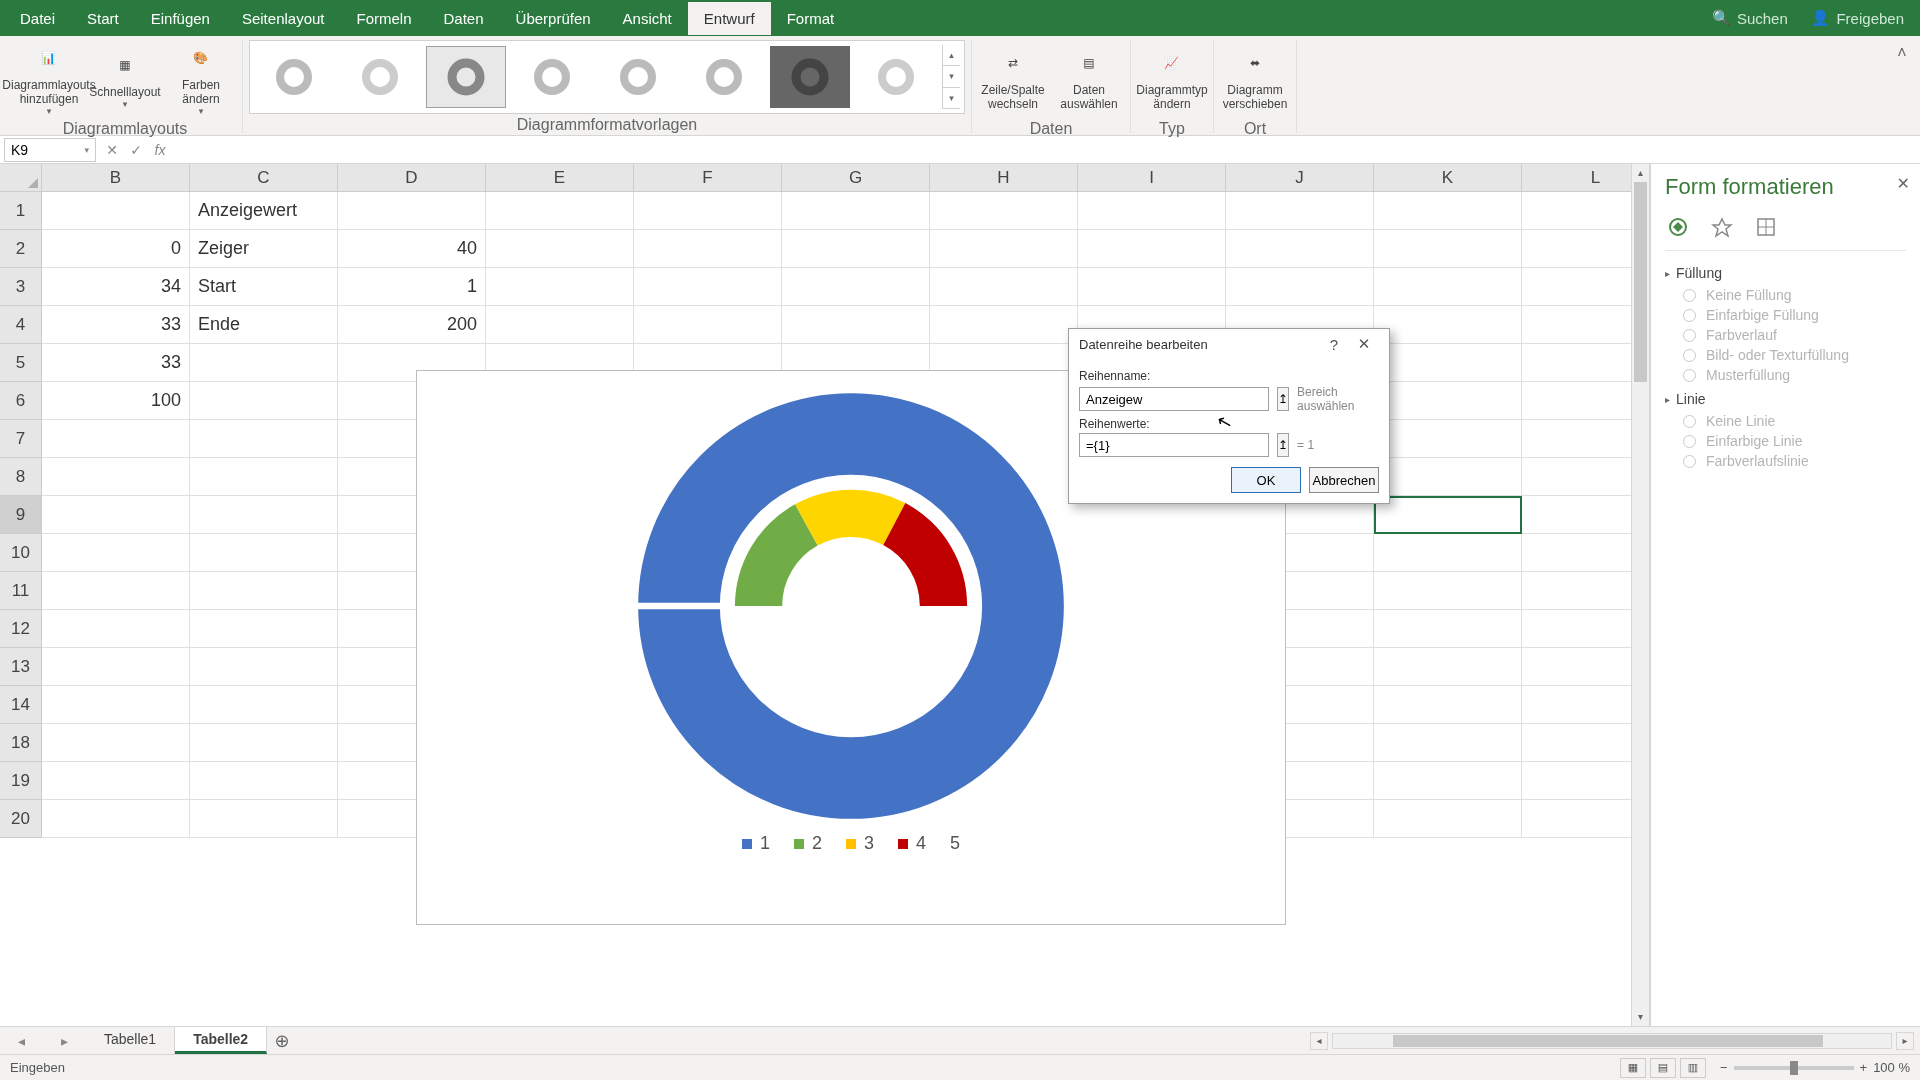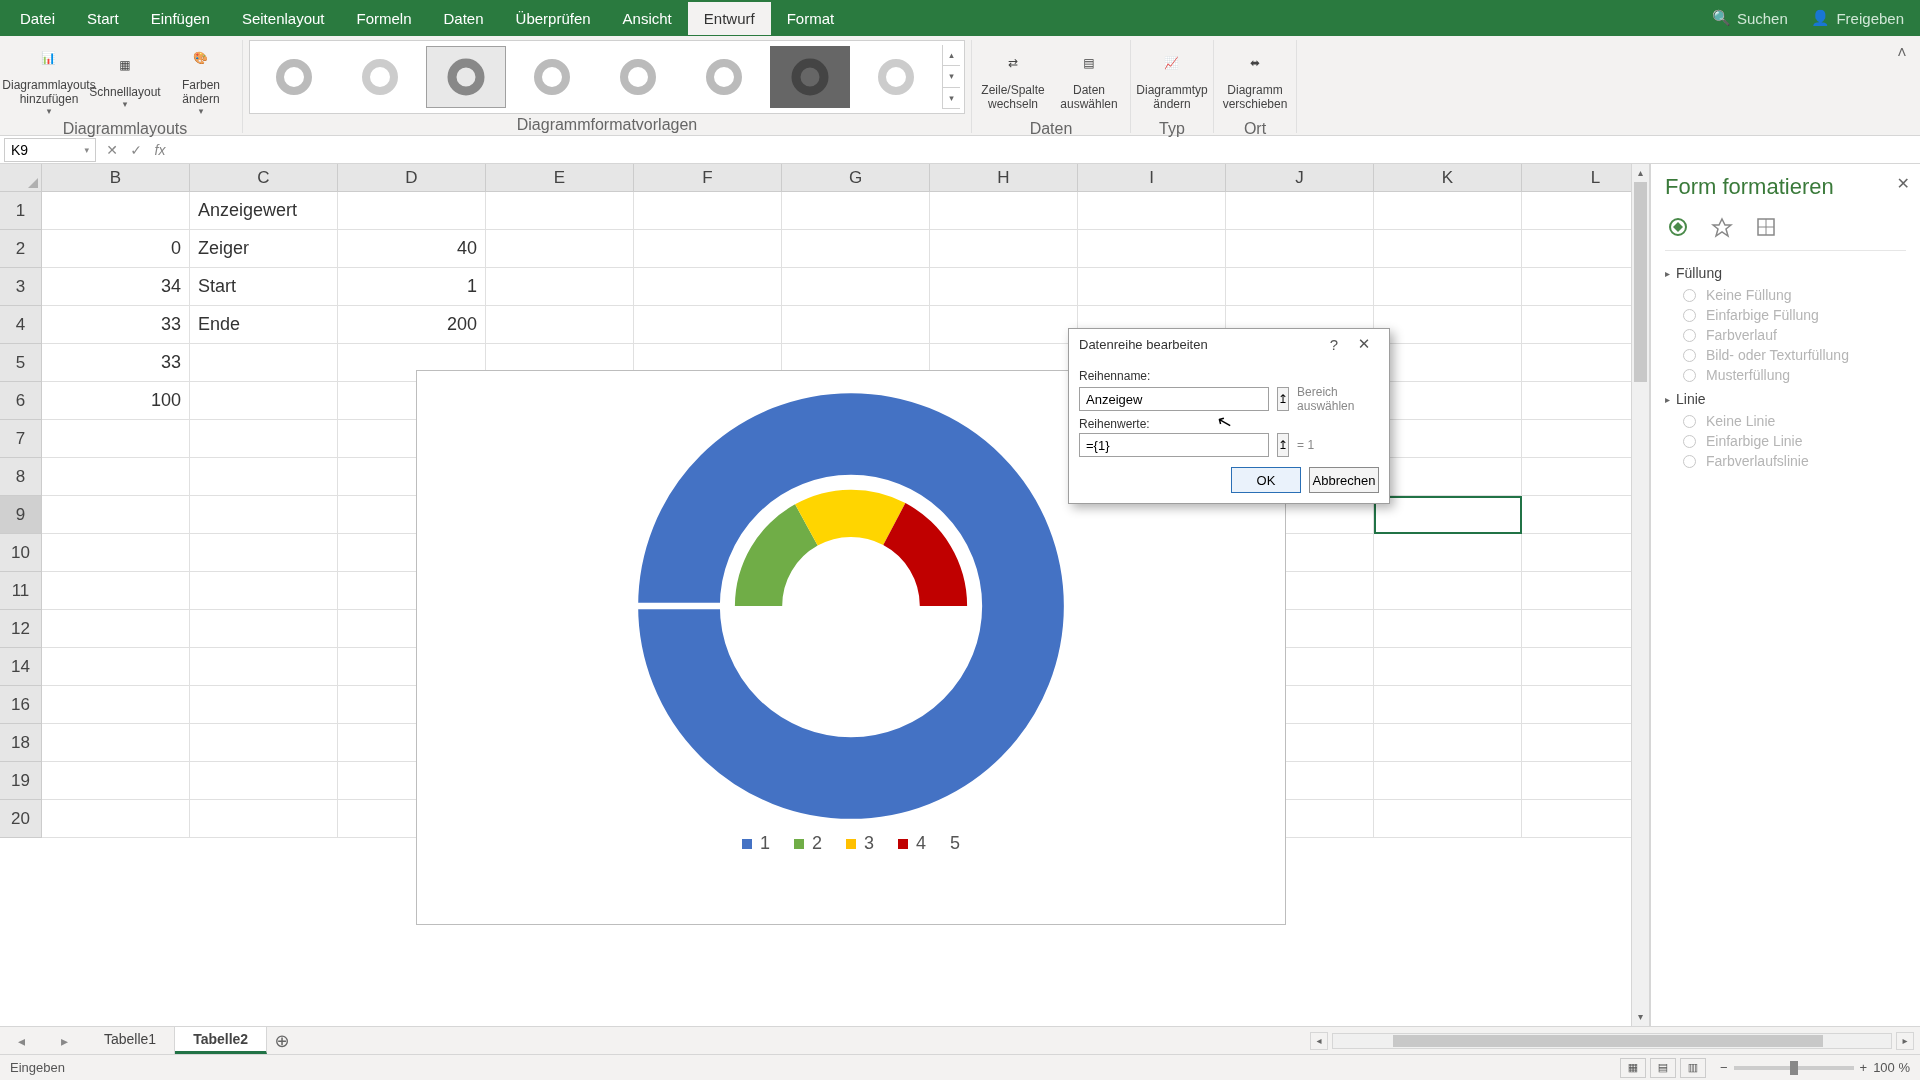--- a/index.html
+++ b/index.html
@@ -442,35 +442,35 @@
           <div class="cell" style="width: 148px;"></div>
           <div class="cell" style="width: 148px;"></div>
           <div class="cell" style="width: 148px;"></div>
           <div class="cell" style="width: 148px;"></div>
           <div class="cell" style="width: 148px;"></div>
           <div class="cell" style="width: 148px;"></div>
           <div class="cell" style="width: 148px;"></div>
           <div class="cell" style="width: 148px;"></div>
         </div>
         <div class="row">
+          <div class="rh">13</div>
+          <div class="cell" style="width: 148px;"></div>
+          <div class="cell" style="width: 148px;"></div>
+          <div class="cell" style="width: 148px;"></div>
+          <div class="cell" style="width: 148px;"></div>
+          <div class="cell" style="width: 148px;"></div>
+          <div class="cell" style="width: 148px;"></div>
+          <div class="cell" style="width: 148px;"></div>
+          <div class="cell" style="width: 148px;"></div>
+          <div class="cell" style="width: 148px;"></div>
+          <div class="cell" style="width: 148px;"></div>
+          <div class="cell" style="width: 148px;"></div>
+        </div>
+        <div class="row">
           <div class="rh">14</div>
-          <div class="cell" style="width: 148px;"></div>
-          <div class="cell" style="width: 148px;"></div>
-          <div class="cell" style="width: 148px;"></div>
-          <div class="cell" style="width: 148px;"></div>
-          <div class="cell" style="width: 148px;"></div>
-          <div class="cell" style="width: 148px;"></div>
-          <div class="cell" style="width: 148px;"></div>
-          <div class="cell" style="width: 148px;"></div>
-          <div class="cell" style="width: 148px;"></div>
-          <div class="cell" style="width: 148px;"></div>
-          <div class="cell" style="width: 148px;"></div>
-        </div>
-        <div class="row">
-          <div class="rh">16</div>
           <div class="cell" style="width: 148px;"></div>
           <div class="cell" style="width: 148px;"></div>
           <div class="cell" style="width: 148px;"></div>
           <div class="cell" style="width: 148px;"></div>
           <div class="cell" style="width: 148px;"></div>
           <div class="cell" style="width: 148px;"></div>
           <div class="cell" style="width: 148px;"></div>
           <div class="cell" style="width: 148px;"></div>
           <div class="cell" style="width: 148px;"></div>
           <div class="cell" style="width: 148px;"></div>

